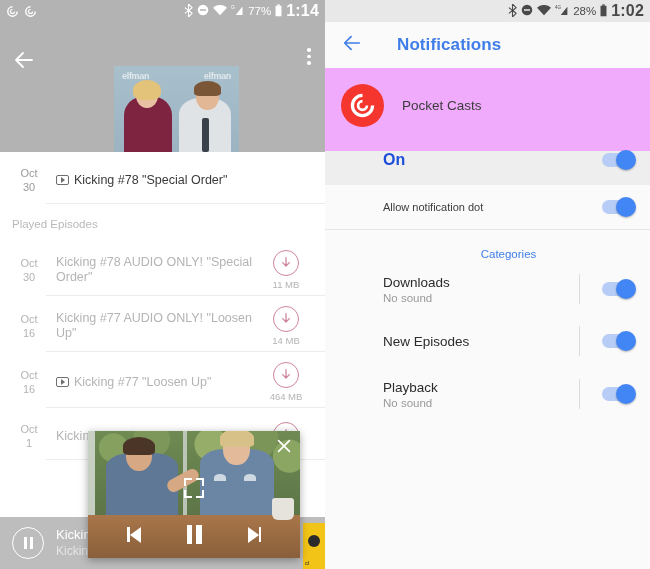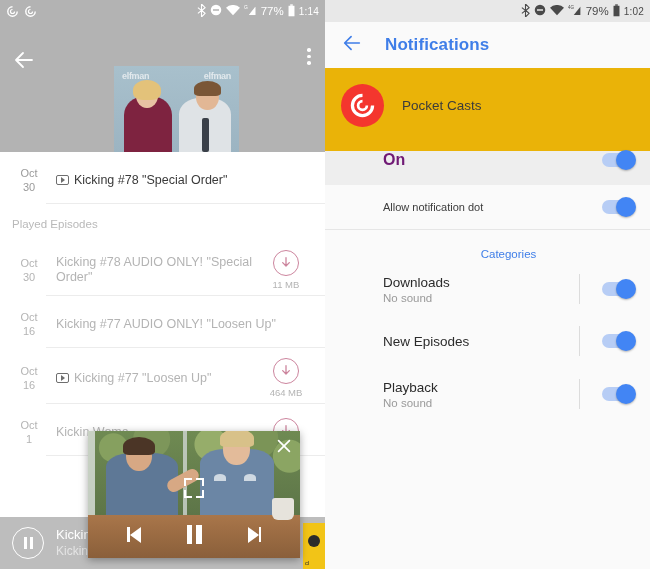--- a/index.html
+++ b/index.html
@@ -17,21 +17,21 @@
 
   
   .statusbar {
     height:22px; display:flex; align-items:center;
     padding:0 6px; font-size:11px;
   }
   .sb-left { background:#b3b3b3; color:#ffffff; }
   .sb-right { background:#e8e8e8; color:#4a4a4a; }
   .sb-icons-left { display:flex; align-items:center; gap:5px; flex:1; }
   .sb-icons-right { display:flex; align-items:center; gap:4px; margin-left:auto; }
-  .sb-time { font-size:10px; letter-spacing:0.2px; }
+  .sb-time { font-size:16px; letter-spacing:0.2px;font-weight:bold; }
   .sb-batt { font-size:11.5px; }
   .pc-mini { width:13px; height:13px; position:relative; display:inline-block; }
   .pc-mini svg { display:block; }
   .ico { display:inline-block; }
 
   
   .lheader {
     height:130px; background:#b3b3b3; position:relative;
     display:flex; justify-content:center; align-items:flex-end;
   }
@@ -207,33 +207,33 @@
   .pip-prev .tri { width:0;height:0;border-right:11px solid #fff;
     border-top:8px solid transparent;border-bottom:8px solid transparent; }
   .pip-next .tri { width:0;height:0;border-left:11px solid #fff;
     border-top:8px solid transparent;border-bottom:8px solid transparent; }
   .pip-pause { display:flex; gap:4px; }
   .pip-pause i { width:5.5px;height:19px;background:#fff;display:block; }
 
   
   .rheader {
     height:46px; background:#fafafa; display:flex; align-items:center;
-    padding:0 16px; gap:22px;
+    padding:0 16px; gap:34px;
   }
   .rh-title { color:#3f7ee8; font-size:17px; font-weight:bold; letter-spacing:.1px; }
-  .app-block { background:#eab308; padding:16px 16px 0 16px; }
+  .app-block { background:#f0abfc; padding:16px 16px 0 16px; }
   .app-row { display:flex; align-items:center; gap:18px; padding-bottom:24px; }
   .app-logo { width:43px; height:43px; border-radius:50%; background:#f4362e;
     display:flex; align-items:center; justify-content:center; flex:none; }
   .app-name { font-size:13.5px; color:#3c3c3c; }
   .on-row {
     background:#eeeeee; display:flex; align-items:center;
     padding:0 16px 16px 16px; justify-content:space-between;
   }
-  .on-label { font-size:16px; font-weight:bold; color:#701a75; padding-left:42px; }
+  .on-label { font-size:16px; font-weight:bold; color:#1d4ed8; padding-left:42px; }
   .srow {
     display:flex; align-items:center; justify-content:space-between;
     padding:15px 16px; background:#fafafa;
   }
   .srow .lbl { padding-left:42px; }
   .srow-title { font-size:11px; color:#3c3c3c; }
   .cat-head { font-size:11.5px; color:#3f7ee8; padding:18px 16px 2px 58px; background:#fafafa;text-align:center; }
   .cat-row { display:flex; align-items:center; padding:11px 16px 11px 58px; background:#fafafa; }
   .cat-text { flex:1; }
   .cat-title { font-size:13.5px; color:#2b2b2b; }
@@ -366,20 +366,28 @@
         <div class="ep-sep"></div>
       </div>
 
       <div class="ep-row played">
         <div class="ep-date">
           <div>Oct</div>
           <div>16</div>
         </div>
         <div class="ep-title">
           <span class="txt">Kicking #77 AUDIO ONLY! "Loosen Up"</span>
+        </div>
+        <div class="ep-action">
+          <div class="circ">
+            <svg width="14" height="14" viewBox="0 0 16 16">
+                <path d="M8 2v9M4.2 7.6 8 11.4l3.8-3.8" stroke="#ad3a62" stroke-width="1.5" fill="none" stroke-linecap="round" stroke-linejoin="round"></path>
+              </svg>
+          </div>
+          <div class="ep-meta">14 MB</div>
         </div>
         <div class="ep-sep"></div>
       </div>
 
       <div class="ep-row played">
         <div class="ep-date">
           <div>Oct</div>
           <div>16</div>
         </div>
         <div class="ep-title">
@@ -502,21 +510,21 @@
           <svg width="14" height="11" viewBox="0 0 18 14">
               <path d="M9 13 0 3.5A13 13 0 0 1 18 3.5Z" fill="#4a4a4a"></path>
             </svg>
         </span>
         <span class="ico">
           <svg width="14" height="12" viewBox="0 0 17 14">
             <text x="0" y="6" font-size="5.5" fill="#4a4a4a" font-family="Liberation Sans, sans-serif">4G</text>
             <path d="M7 13 15 13 15 3Z" fill="#4a4a4a"></path>
           </svg>
         </span>
-        <span class="sb-batt">79%</span>
+        <span class="sb-batt">28%</span>
         <span class="ico">
           <svg width="7" height="13" viewBox="0 0 8 14">
               <rect x="2.5" y="0" width="3" height="1.6" fill="#4a4a4a"></rect>
               <rect x="0.6" y="1.6" width="6.8" height="12" fill="#4a4a4a"></rect>
             </svg>
         </span>
         <span class="sb-time">1:02</span>
       </div>
     </div>
 

